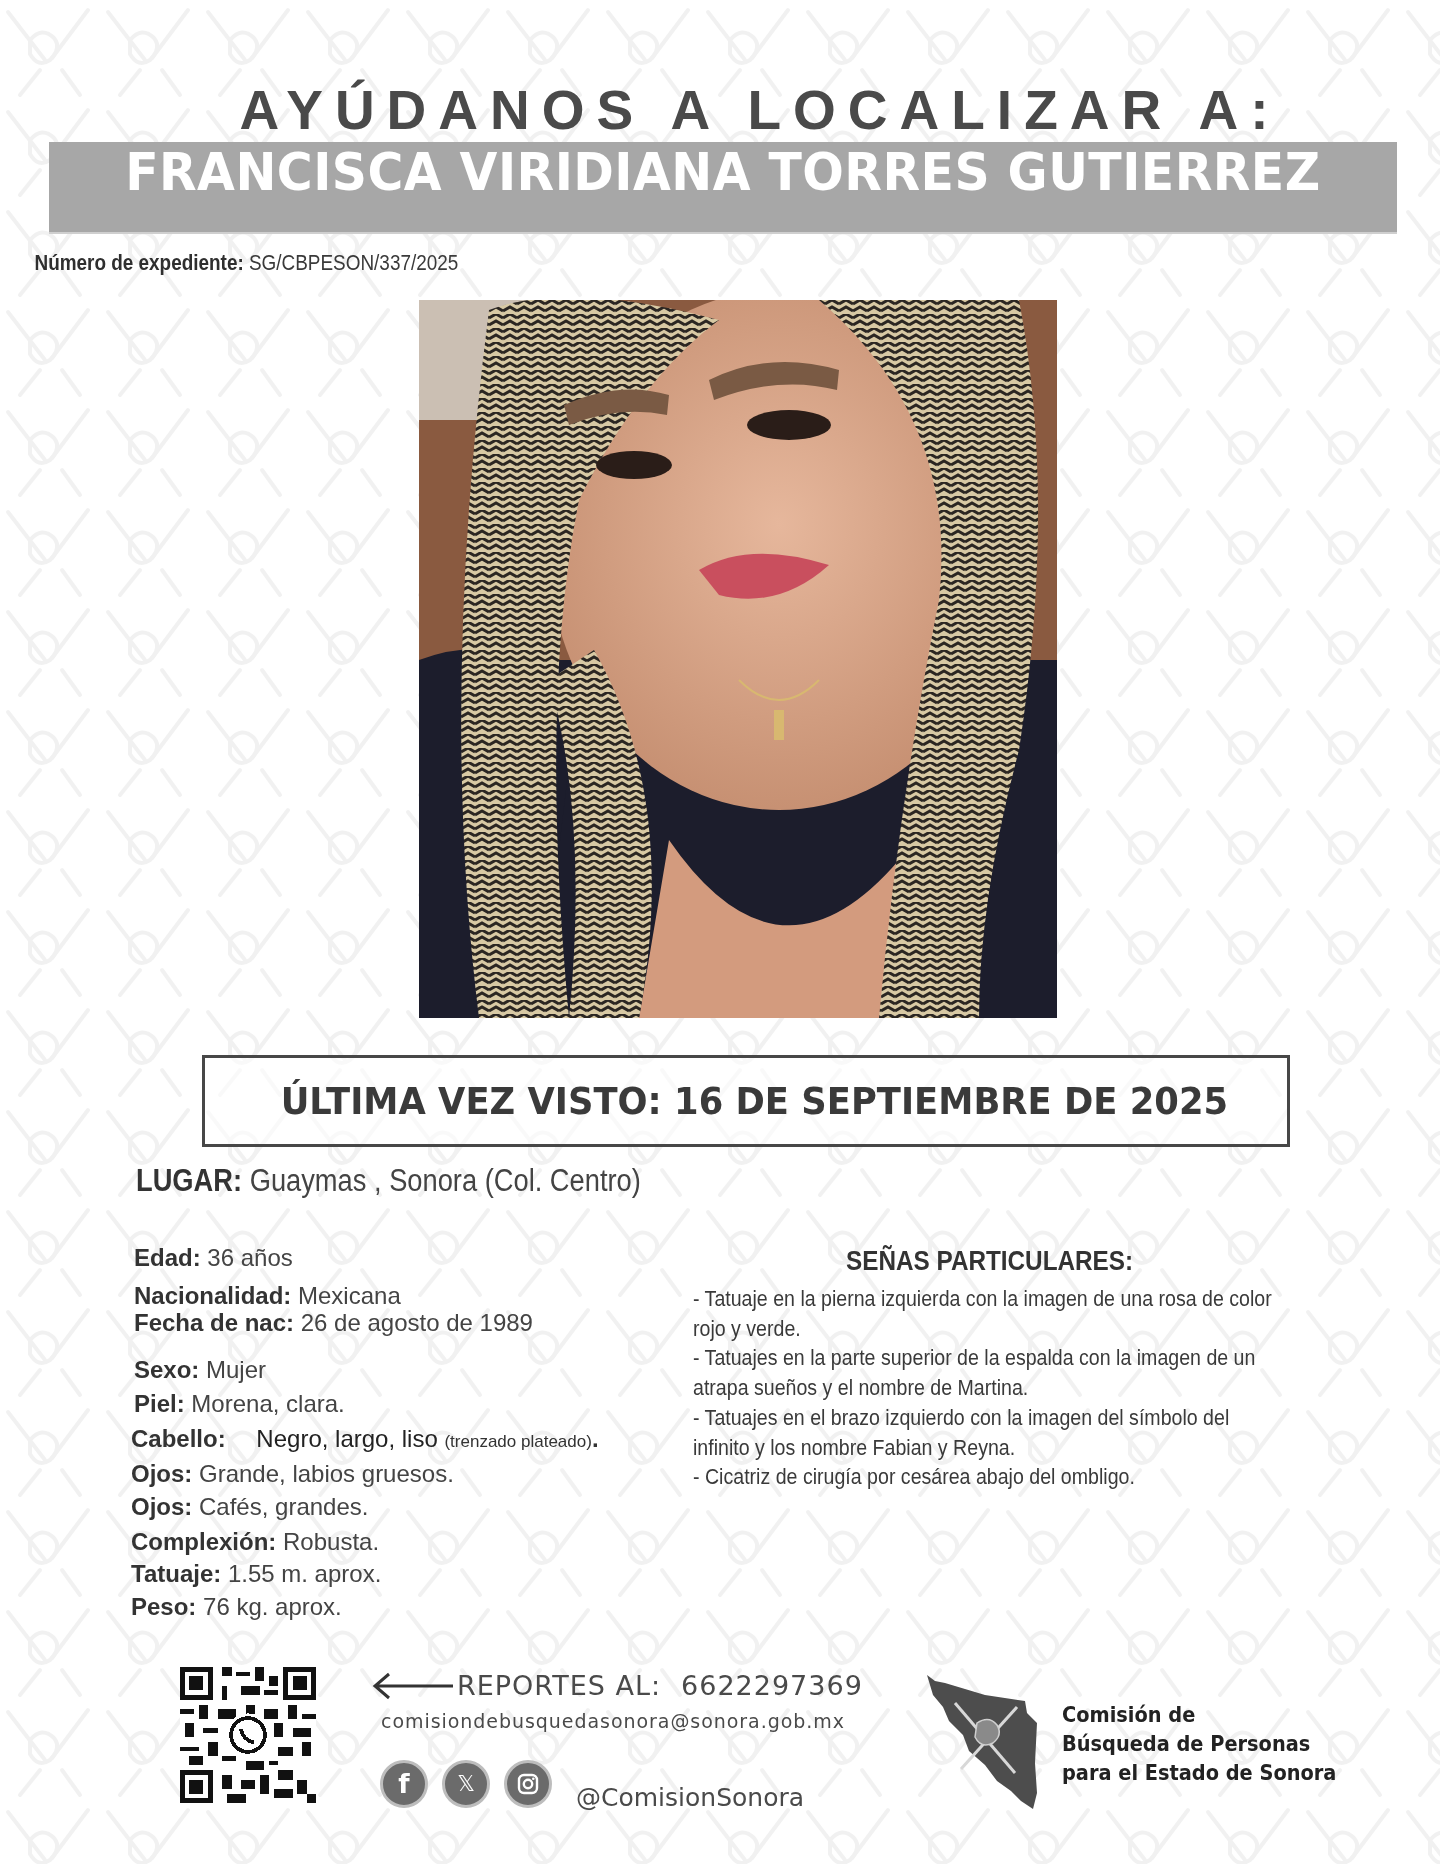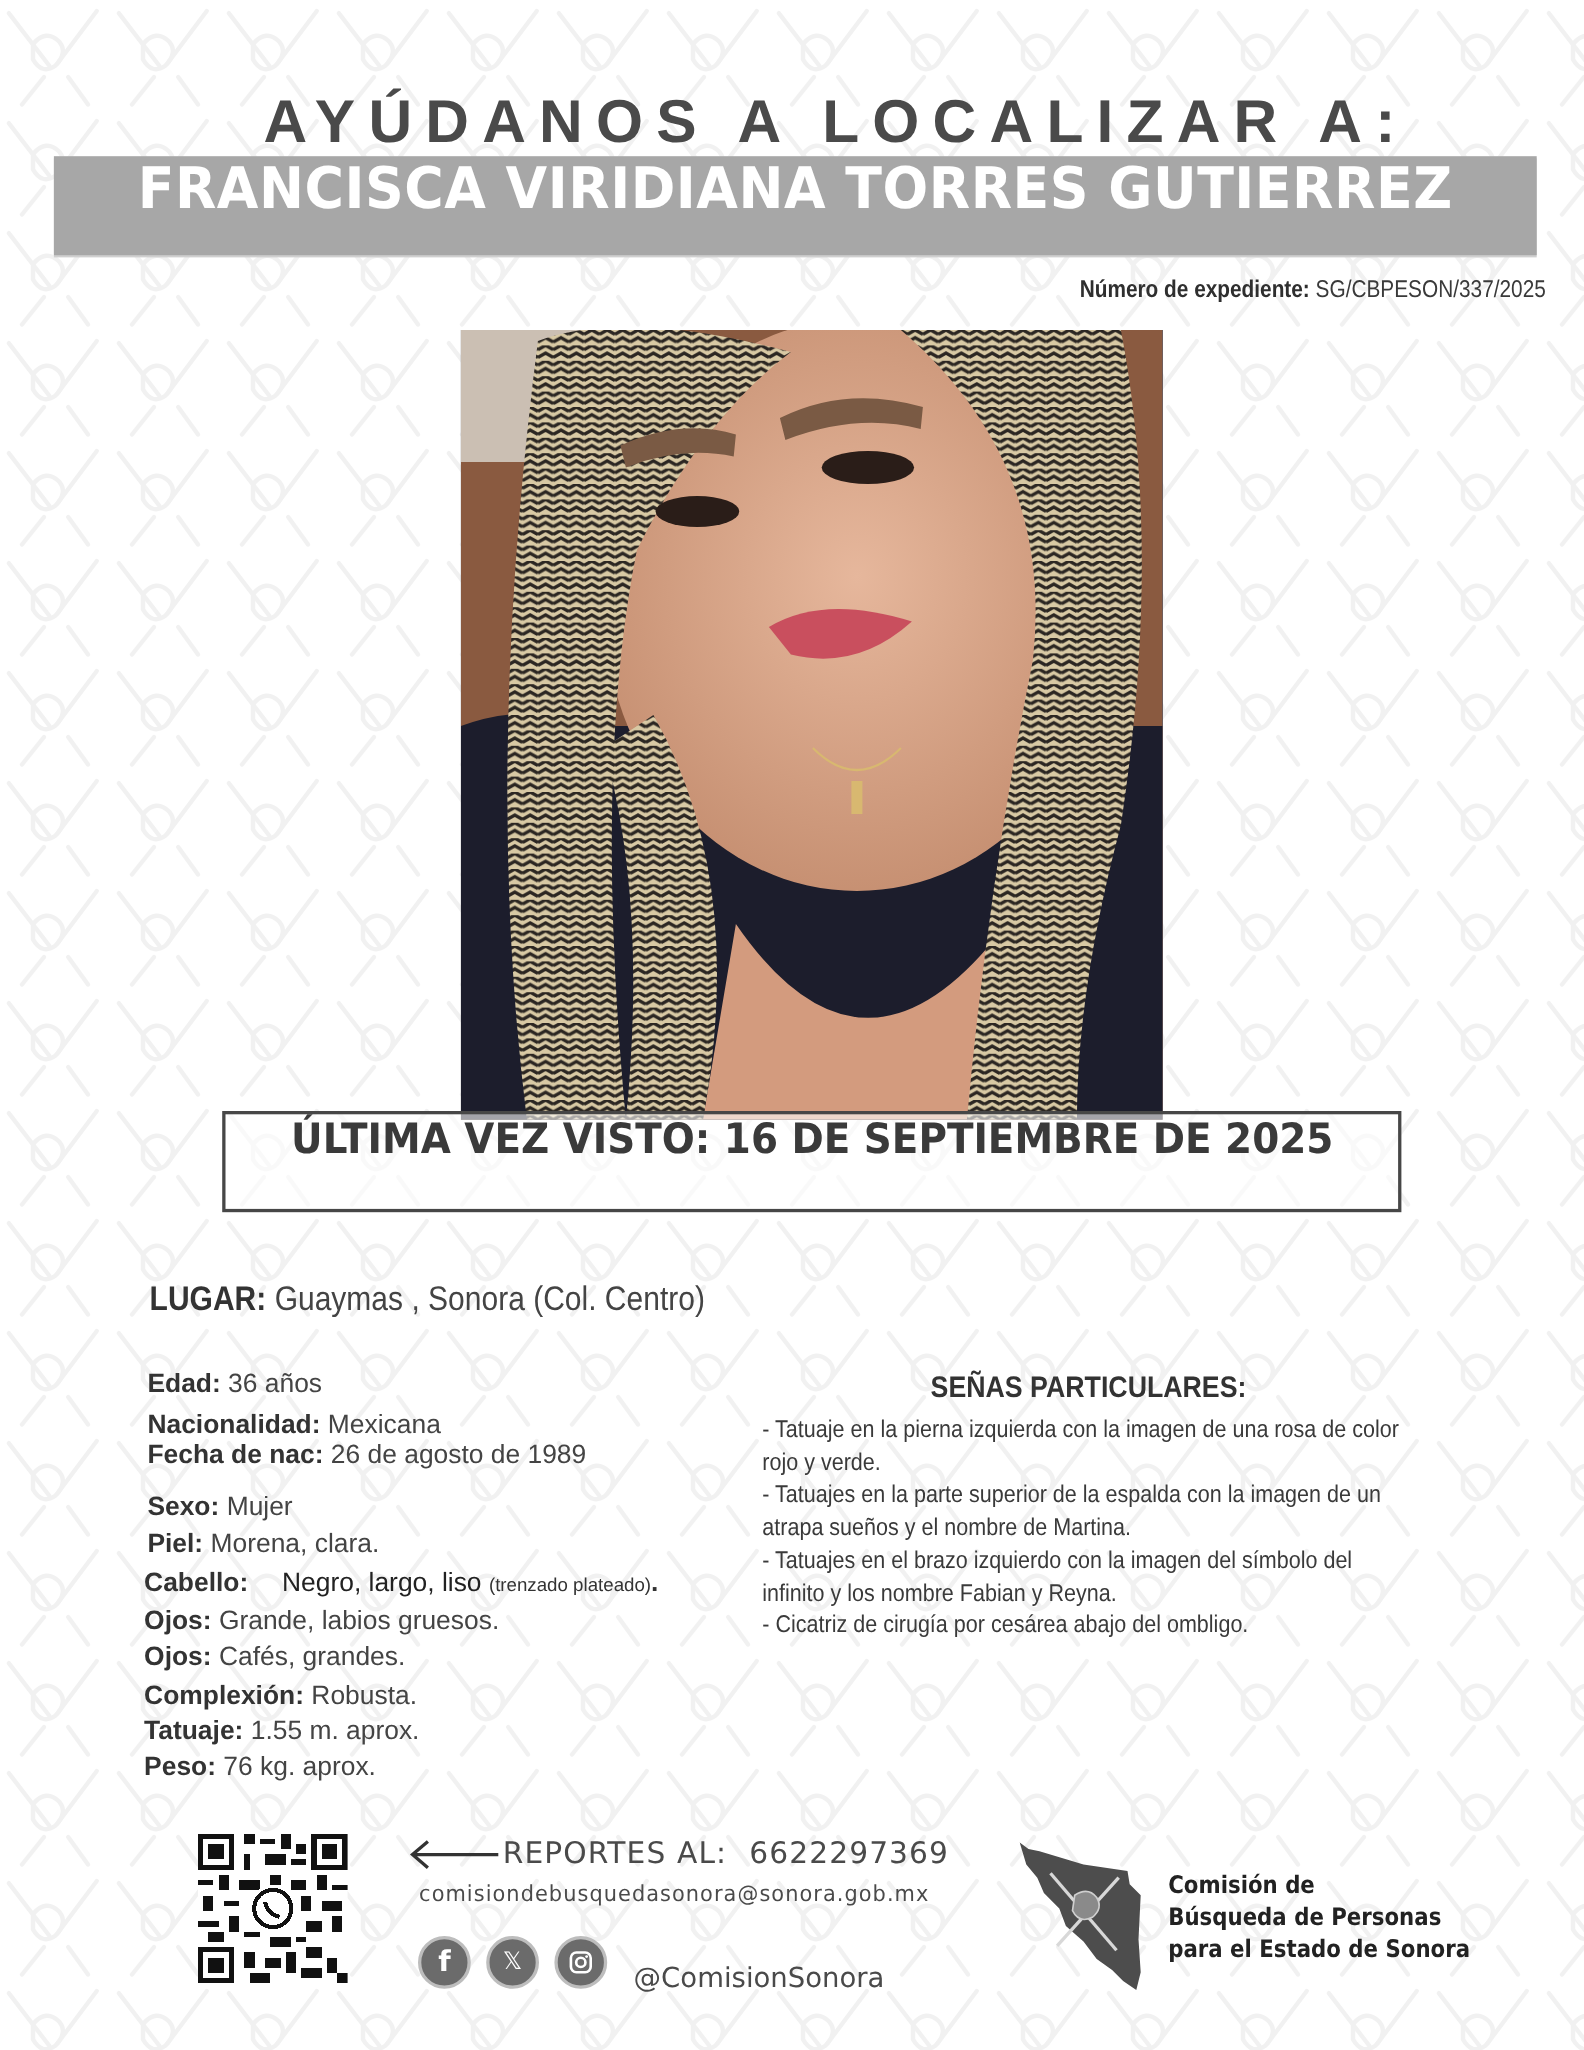--- a/index.html
+++ b/index.html
@@ -23,34 +23,34 @@
     left:49px; top:142px; width:1348px; height:90px;
     background:#a7a7a7; display:flex; justify-content:center;
     box-shadow:0 2px 0 #cfcfcf;
   }
   .name-band span {
     font-family:"DejaVu Sans", sans-serif; font-weight:bold; color:#ffffff;
     font-size:52px; letter-spacing:0.5px; white-space:nowrap;
     transform:scaleX(0.94); display:inline-block;
   }
   .expediente {
-    left:0; width:1440px; top:250px; text-align:right;
+    left:0; width:1440px; top:250px; text-align:left;
     font-size:22px; color:#3a3a3a; white-space:nowrap;
   }
   .expediente .inner { display:inline-block; transform:scaleX(0.86); }
   .expediente b { color:#2f2f2f; }
   .photo {
     left:419px; top:300px; width:638px; height:718px; overflow:hidden;
     background:#1e1f2e;
   }
   .photo svg { width:100%; height:100%; display:block; }
   .last-seen {
-    left:202px; top:1010px; width:1066px; height:86px;
+    left:202px; top:1055px; width:1066px; height:86px;
     border:3px solid #474747; background:rgba(255,255,255,0.6);
-    display:flex; justify-content:center;
+    display:flex; align-items:center; justify-content:center;padding-left:16px;
   }
   .last-seen span {
     font-family:"DejaVu Sans", sans-serif; font-weight:bold; font-size:38px;
     color:#3a3a3a; white-space:nowrap; display:inline-block; transform:scaleX(0.93);
   }
   .lugar {
     left:136px; top:1163px; font-size:31px; white-space:nowrap; color:#444;
     transform-origin:left center; transform:scaleX(0.88);
   }
   .lugar b { color:#333; }

